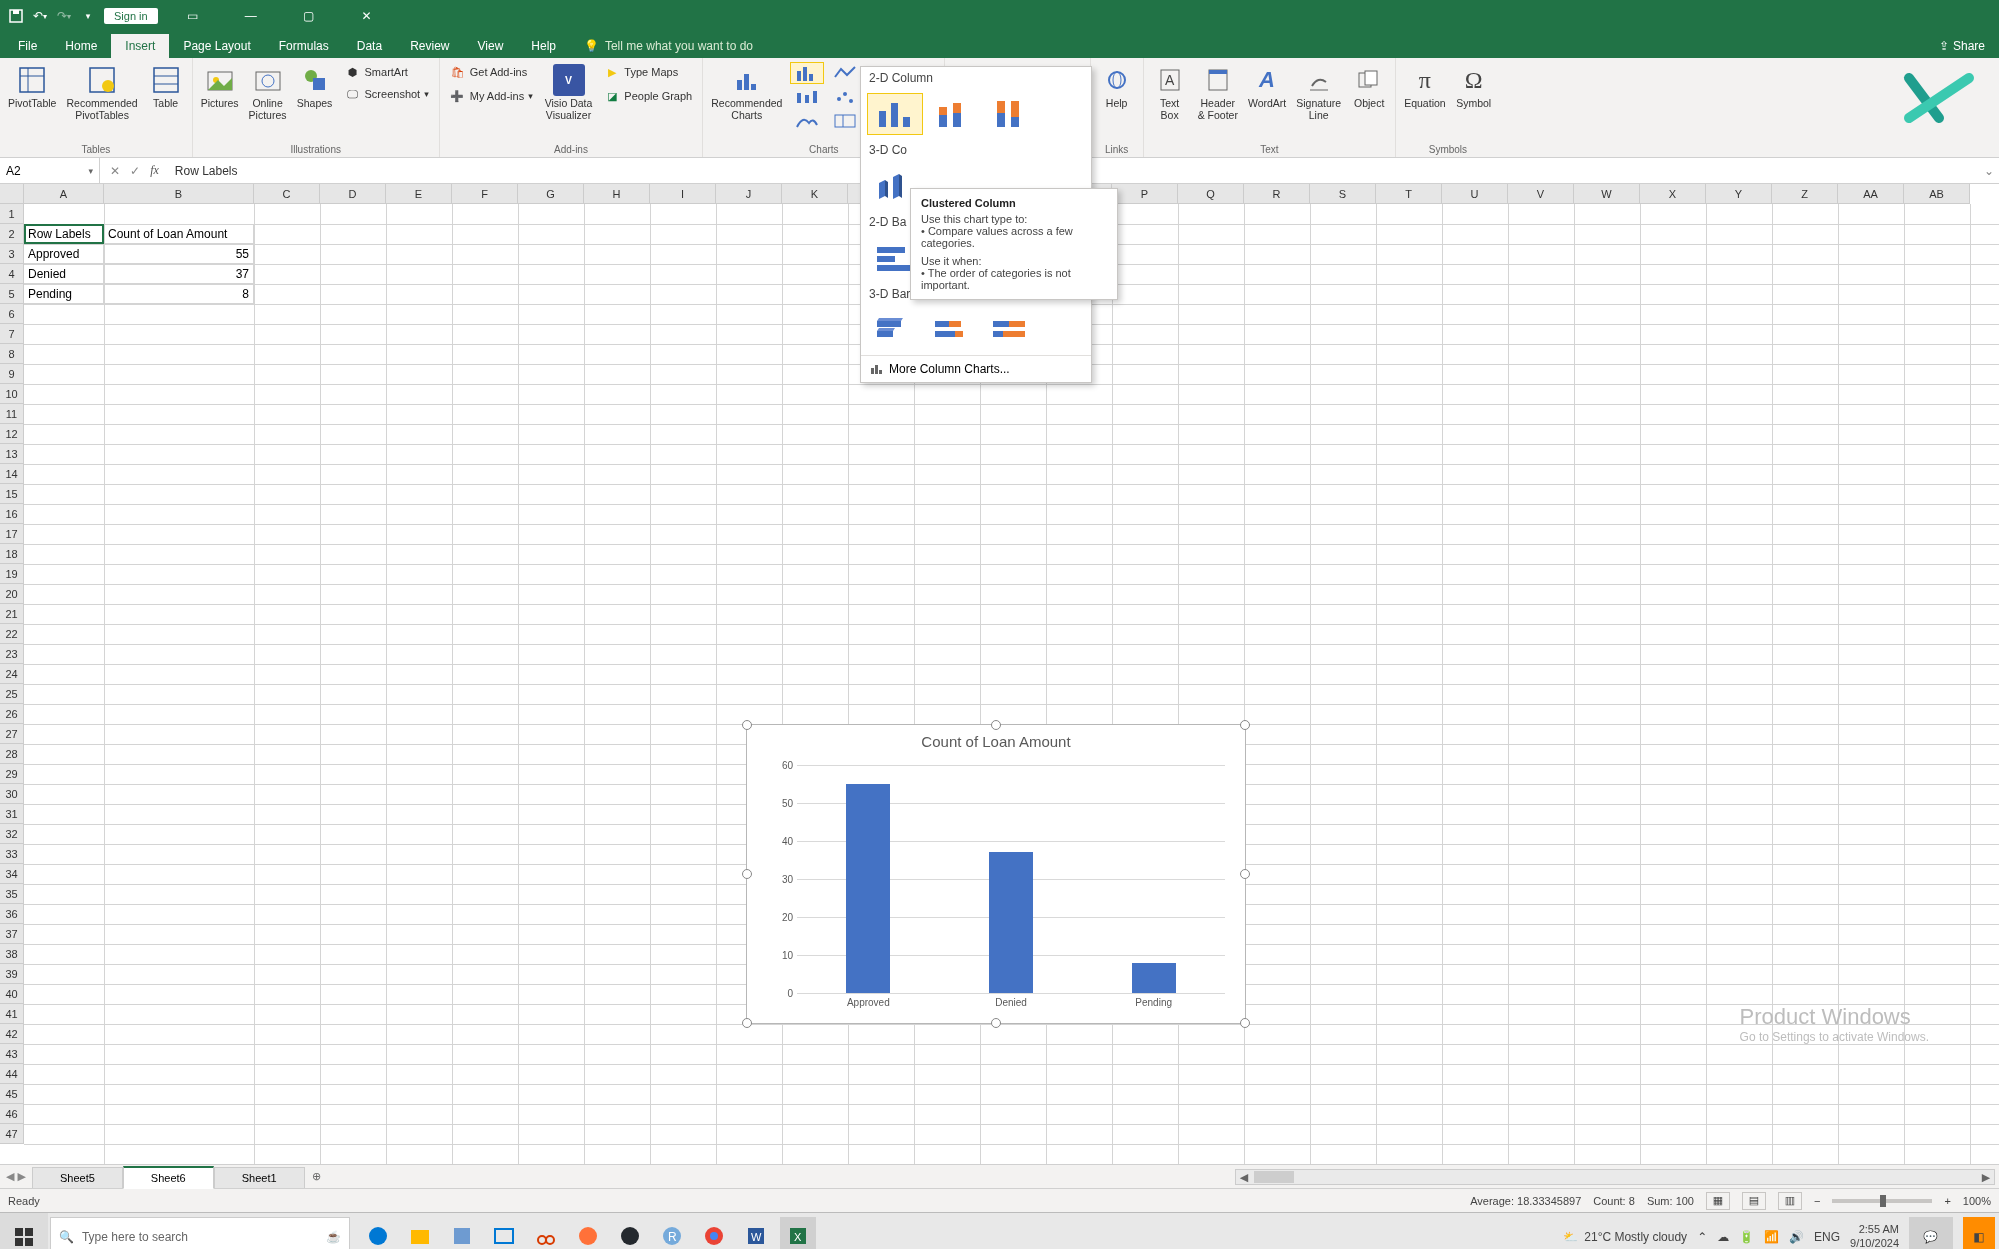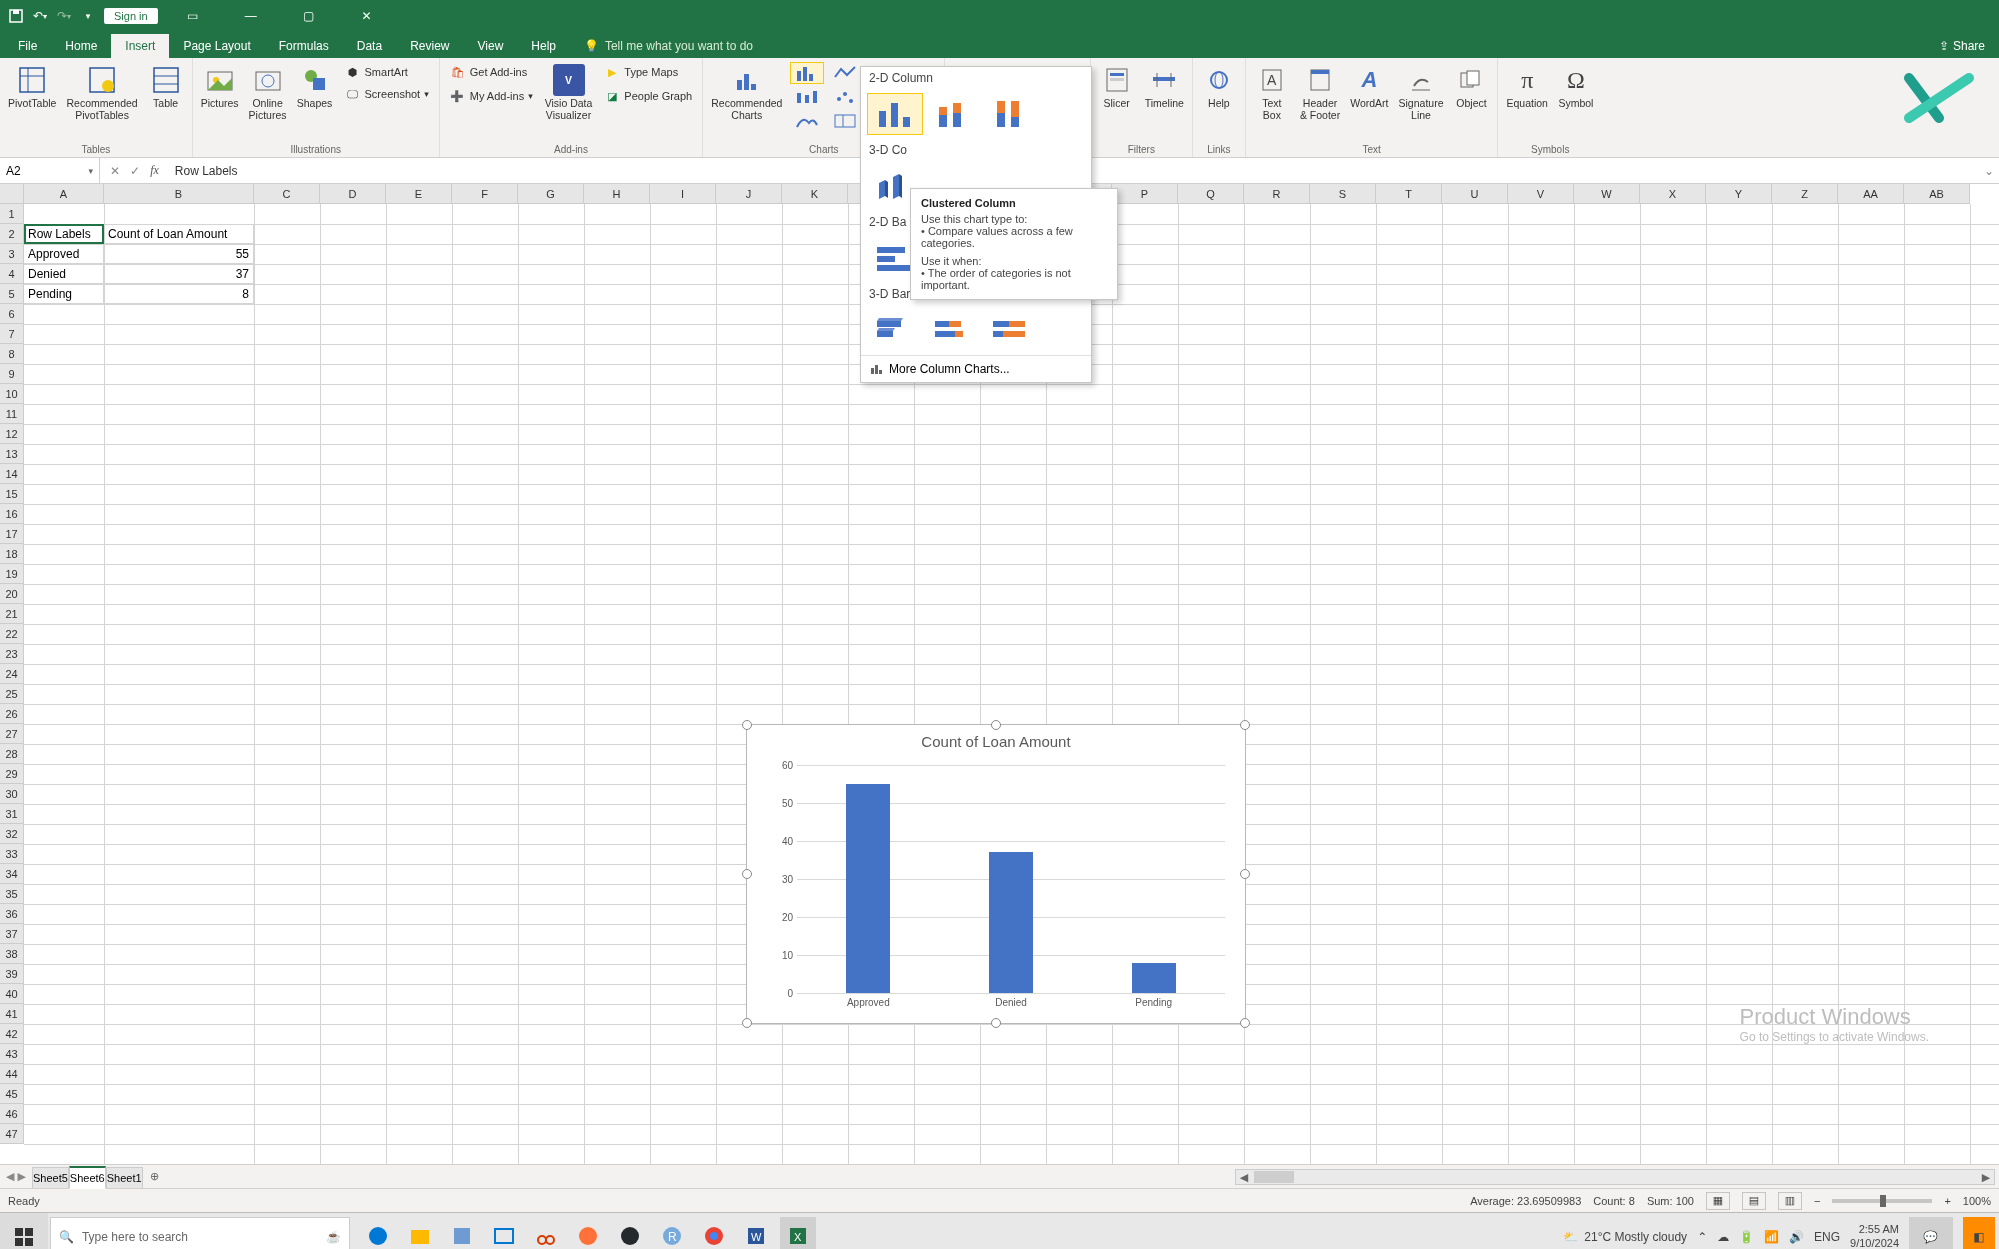--- a/index.html
+++ b/index.html
@@ -89,21 +89,21 @@
 .bar { width: 44px; background: #4472c4; }
 
 
 .activate-wm { position: absolute; right: 70px; bottom: 120px; color: #bdbdbd; text-align: left; z-index: 2; }
 .activate-wm .l1 { font-size: 22px; }
 .activate-wm .l2 { font-size: 12px; }
 
 
 .sheet-tabs-bar { height: 24px; border-top: 1px solid #d0d0d0; background: #f3f2f1; display: flex; align-items: center; font-size: 11px; position: relative; }
 .sheet-nav { display: flex; gap: 4px; padding: 0 6px; color: #888; }
-.sheet-tab { padding: 4px 0; border: 1px solid #ccc; border-bottom: none; background: #e6e6e6; cursor: pointer; margin-top: 2px; }
+.sheet-tab { padding: 4px 27px; border: 1px solid #ccc; border-bottom: none; background: #e6e6e6; cursor: pointer; margin-top: 2px; }
 .sheet-tab.active { background: #fff; border-bottom: 1px solid #fff; font-weight: normal; border-top: 2px solid #217346; }
 .sheet-new { width: 24px; text-align: center; color: #666; cursor: pointer; }
 .hscroll { position: absolute; right: 4px; top: 4px; width: 760px; height: 16px; background: #eaeaea; border: 1px solid #ccc; display: flex; align-items: center; }
 .hscroll .thumb { width: 40px; height: 12px; background: #cdcdcd; margin-left: 2px; }
 .hscroll .arrow { width: 16px; text-align: center; color: #666; }
 
 
 .statusbar { height: 24px; background: #f3f2f1; border-top: 1px solid #d0d0d0; display: flex; align-items: center; font-size: 11px; color: #444; }
 .statusbar .left { padding: 0 8px; }
 .statusbar .right { margin-left: auto; display: flex; align-items: center; gap: 12px; padding-right: 8px; }
@@ -402,45 +402,20 @@
               <rect x="16" y="4" width="5" height="6" fill="#4472c4"></rect>
             </svg>
           </span>
           <span class="rlabel">Win/
 Loss</span>
         </div>
     </div>
     <div class="glabel">Sparklines</div>
   </div>
 
-  <div class="group">
-    <div class="row">
-      <div class="rbtn">
-          <span class="ricon">
-            <svg width="24" height="26">
-              <rect x="2" y="2" width="20" height="22" fill="none" stroke="#666"></rect>
-              <rect x="5" y="6" width="14" height="3" fill="#4472c4"></rect>
-              <rect x="5" y="11" width="14" height="3" fill="#ccc"></rect>
-            </svg>
-          </span>
-          <span class="rlabel">Slicer</span>
-        </div>
-      <div class="rbtn">
-          <span class="ricon">
-            <svg width="26" height="22">
-              <rect x="2" y="8" width="22" height="4" fill="#4472c4"></rect>
-              <line x1="6" y1="4" x2="6" y2="18" stroke="#666"></line>
-              <line x1="20" y1="4" x2="20" y2="18" stroke="#666"></line>
-            </svg>
-          </span>
-          <span class="rlabel">Timeline</span>
-        </div>
-    </div>
-    <div class="glabel">Filters</div>
-  </div>
 
   <div class="group">
     <div class="row">
       <div class="rbtn">
           <span class="ricon">
             <svg width="26" height="22">
               <circle cx="13" cy="11" r="8" fill="none" stroke="#4472c4" stroke-width="2"></circle>
               <ellipse cx="13" cy="11" rx="4" ry="8" fill="none" stroke="#4472c4" stroke-width="1"></ellipse>
             </svg>
           </span>
@@ -864,21 +839,21 @@
   <div class="hscroll">
     <span class="arrow">◀</span>
     <div class="thumb"></div>
     <span class="arrow" style="margin-left:auto;">▶</span>
   </div>
 </div>
 
 <div class="statusbar">
   <div class="left">Ready</div>
   <div class="right">
-    <span><span>Average:</span> <span>23.69509983</span></span>
+    <span><span>Average:</span> <span>18.33345897</span></span>
     <span><span>Count:</span> <span>8</span></span>
     <span><span>Sum:</span> <span>100</span></span>
     <span class="viewbtn">▦</span>
     <span class="viewbtn">▤</span>
     <span class="viewbtn">▥</span>
     <span>−</span>
     <div class="zoom-slider">
         <div class="zthumb"></div>
       </div>
     <span>+</span>

